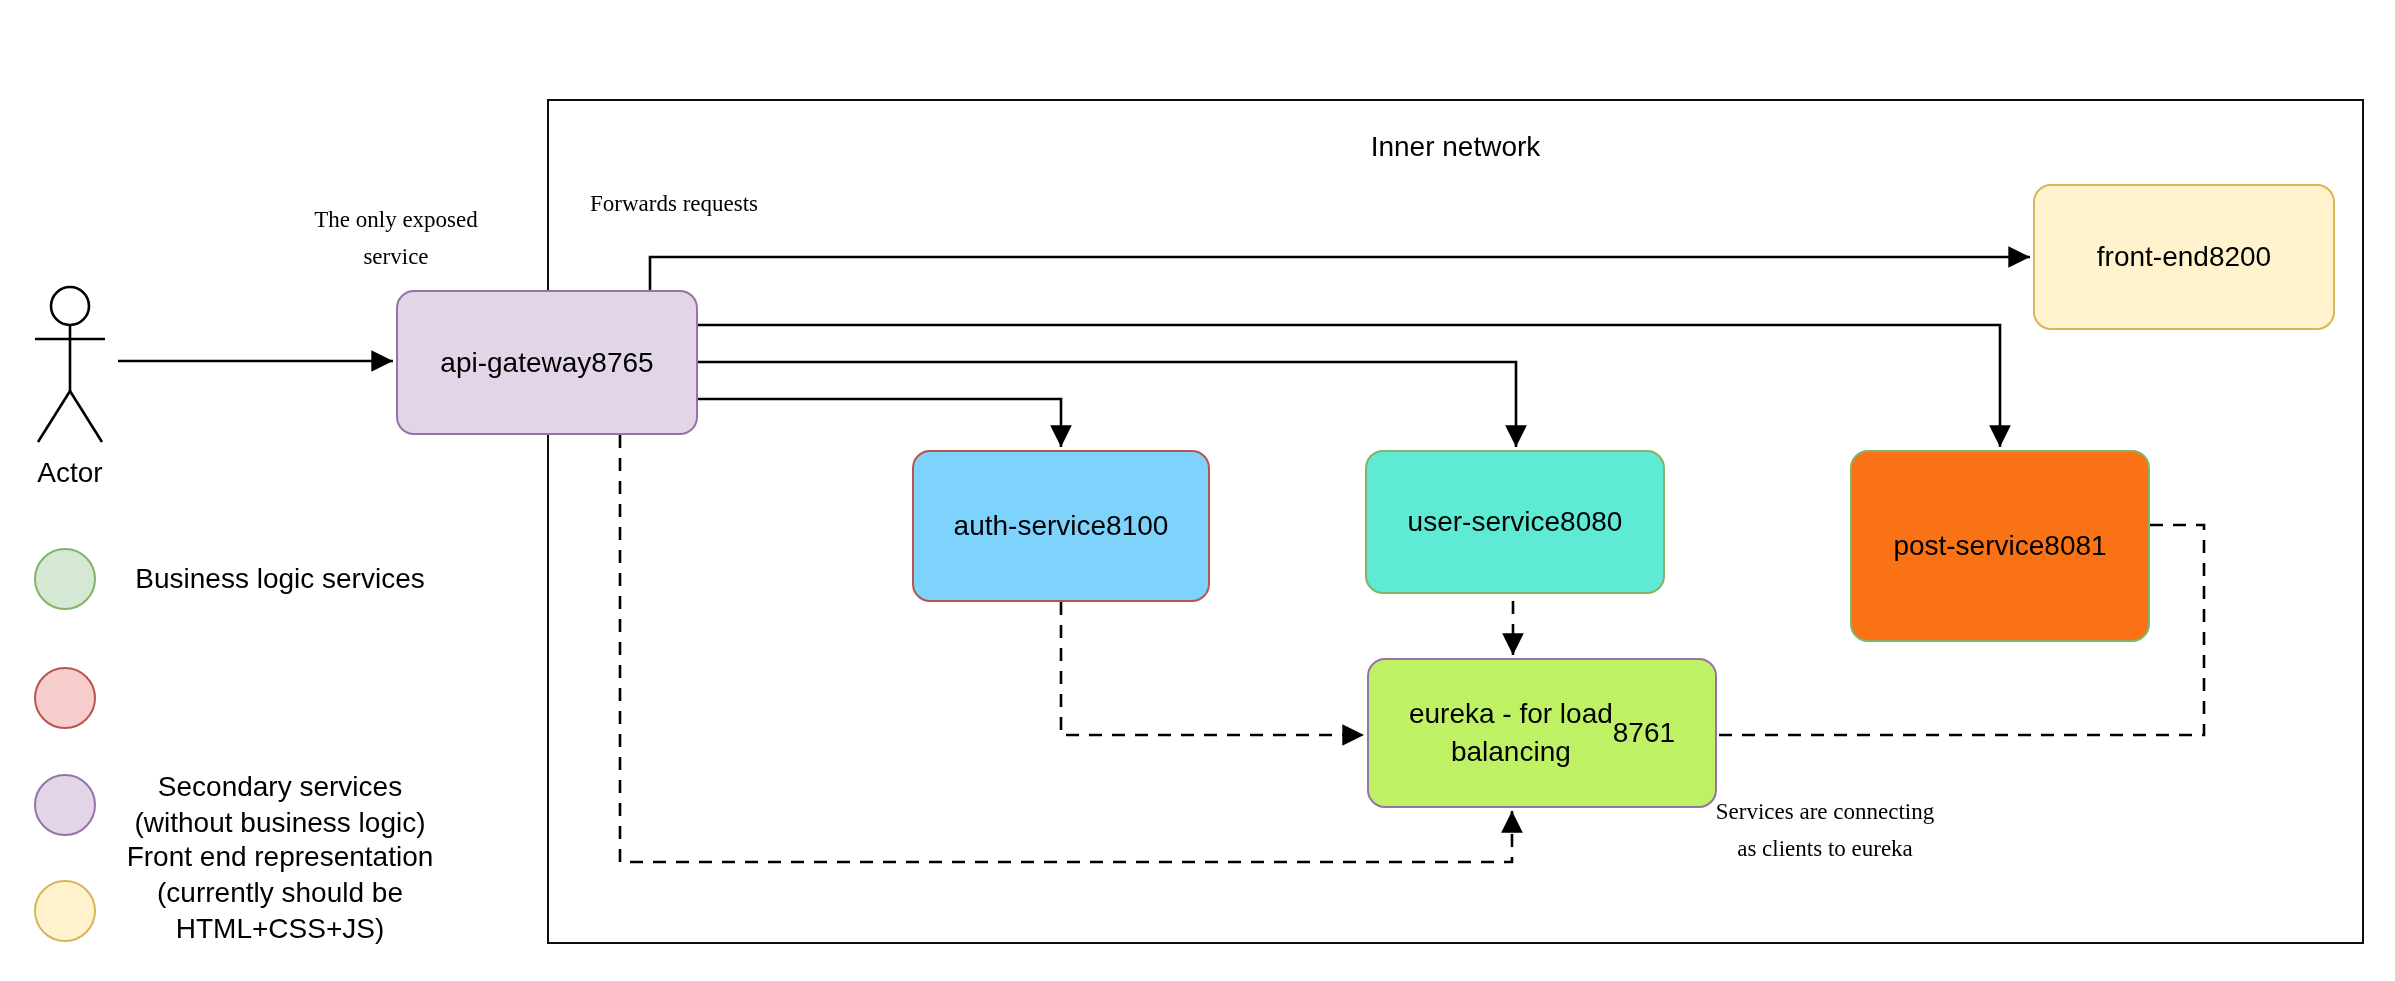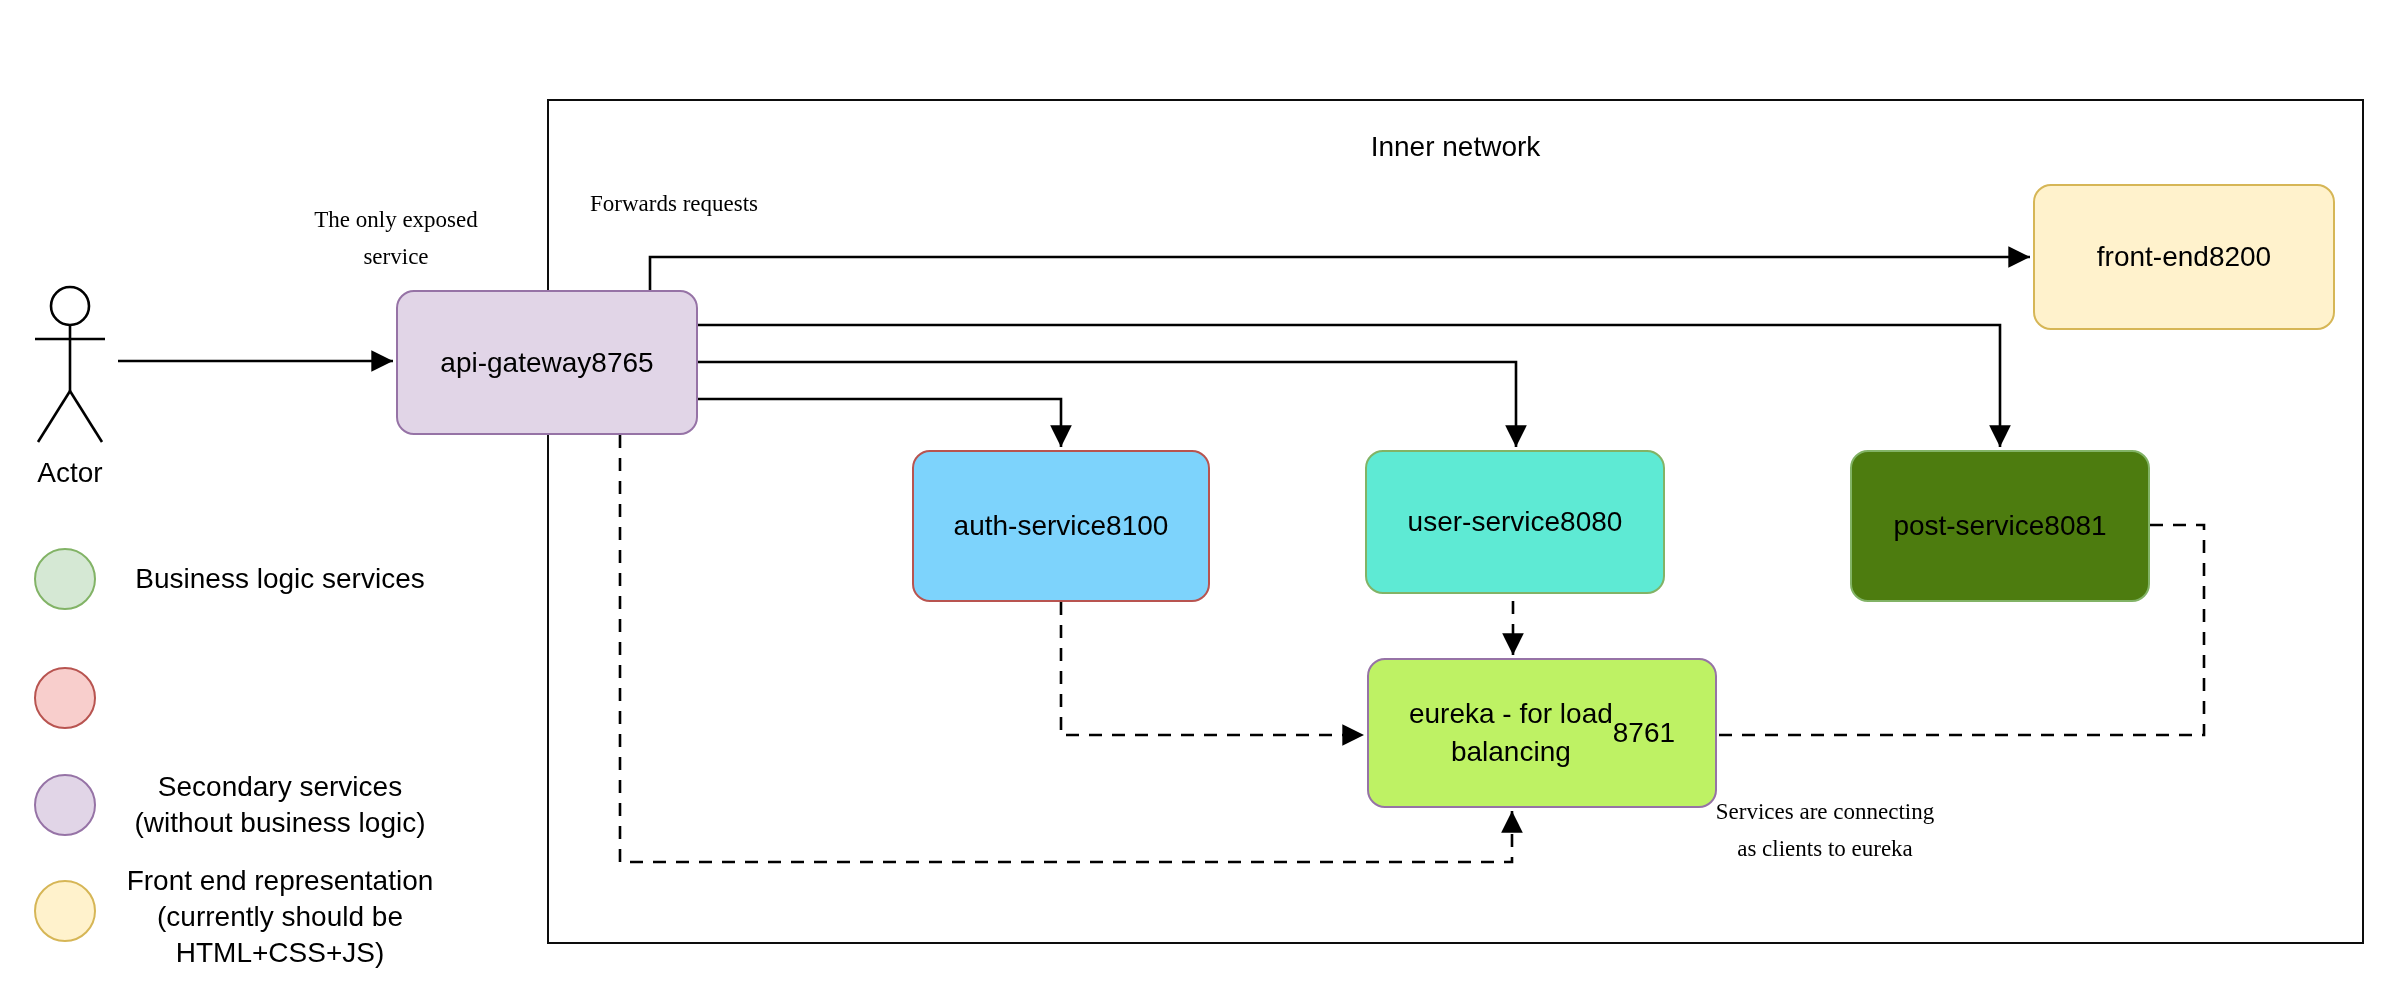--- a/index.html
+++ b/index.html
@@ -148,21 +148,21 @@
   <div class="node" style="left: 912px; top: 433px; width: 298px; height: 152px; background-color: #7dd3fc; border-color: rgb(184, 84, 80);">
     <div class="node-name">auth-service</div>
     <div class="node-port">8100</div>
   </div>
 
   <div class="node" style="left: 1365px; top: 433px; width: 300px; height: 144px; background-color: #5eead4; border-color: rgb(130, 179, 102);">
     <div class="node-name">user-service</div>
     <div class="node-port">8080</div>
   </div>
 
-  <div class="node" style="left: 1850px; top: 433px; width: 300px; height: 152px; background-color: #4d7c0f; border-color: rgb(130, 179, 102);">
+  <div class="node" style="left: 1850px; top: 433px; width: 300px; height: 192px; background-color: #f97316; border-color: rgb(130, 179, 102);">
     <div class="node-name">post-service</div>
     <div class="node-port">8081</div>
   </div>
 
   <div class="node" style="left: 1367px; top: 641px; width: 350px; height: 150px; background-color: #bef264; border-color: rgb(150, 115, 166);">
     <div class="node-name">eureka - for load
 balancing</div>
     <div class="node-port">8761</div>
   </div>
 
@@ -175,17 +175,17 @@
   <div class="legend-circle" style="top: 531px; background-color: rgb(213, 232, 212); border-color: rgb(130, 179, 102);"></div>
   <div class="legend-label" style="top:544px;">Business logic services</div>
 
   <div class="legend-circle" style="top: 650px; background-color: rgb(248, 206, 204); border-color: rgb(184, 84, 80);"></div>
 
   <div class="legend-circle" style="top: 757px; background-color: rgb(225, 213, 231); border-color: rgb(150, 115, 166);"></div>
   <div class="legend-label" style="top:752px;">Secondary services
 (without business logic)</div>
 
   <div class="legend-circle" style="top: 863px; background-color: rgb(255, 242, 204); border-color: rgb(214, 182, 86);"></div>
-  <div class="legend-label" style="top:846px;text-align:center;">Front end representation
+  <div class="legend-label" style="top:822px;text-align:center;">Front end representation
 (currently should be
 HTML+CSS+JS)</div>
 
 </div>
 
 </body></html>

